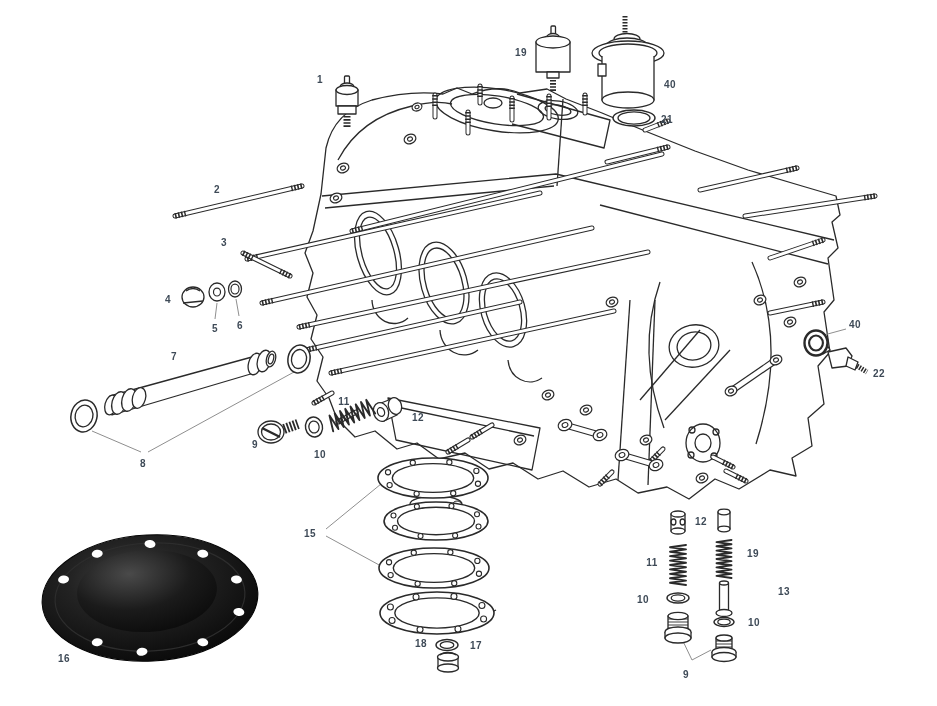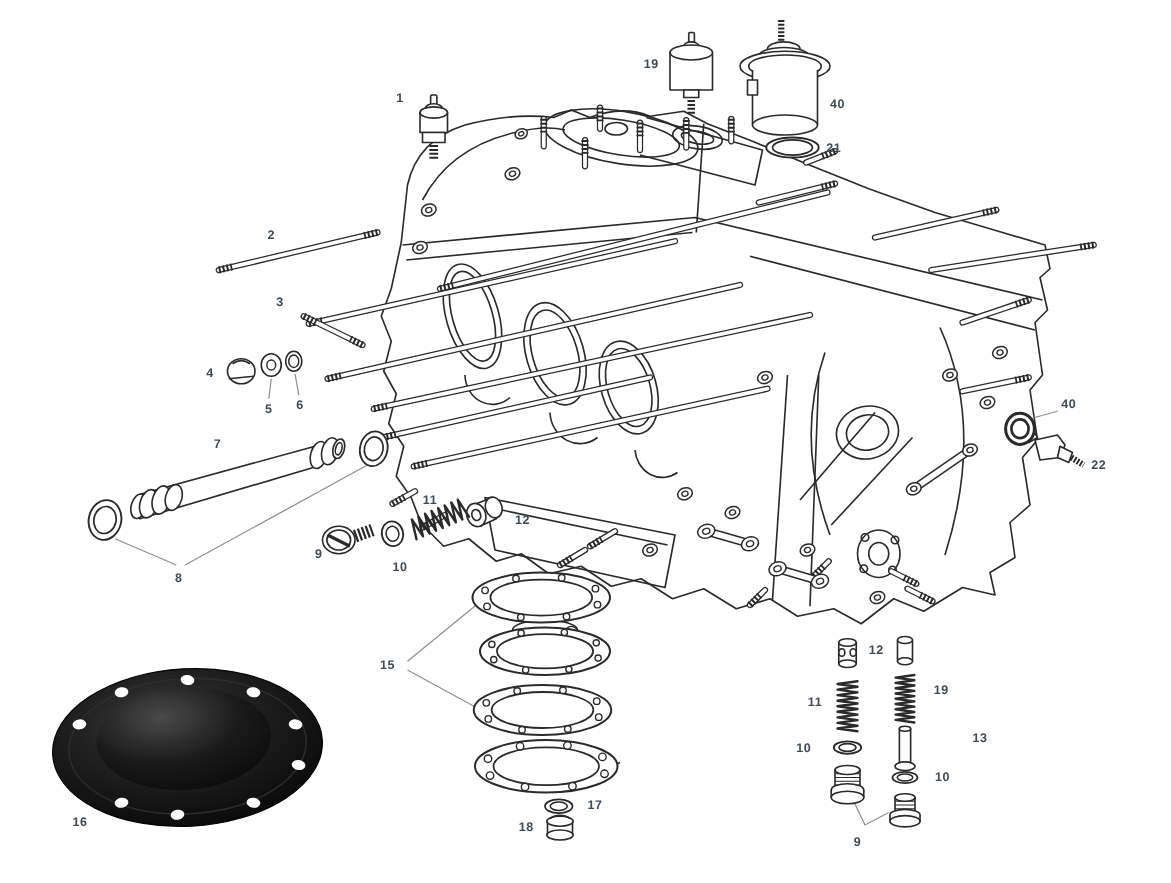--- a/index.html
+++ b/index.html
@@ -593,21 +593,21 @@
       <span class="callout" style="left: 240px; top: 325px;">6</span>
       <span class="callout" style="left: 174px; top: 356px;">7</span>
       <span class="callout" style="left: 143px; top: 463px;">8</span>
       <span class="callout" style="left: 255px; top: 444px;">9</span>
       <span class="callout" style="left: 320px; top: 454px;">10</span>
       <span class="callout" style="left: 344px; top: 401px;">11</span>
       <span class="callout" style="left: 418px; top: 417px;">12</span>
       <span class="callout" style="left: 310px; top: 533px;">15</span>
       <span class="callout" style="left: 64px; top: 658px;">16</span>
       <span class="callout" style="left: 476px; top: 645px;">17</span>
-      <span class="callout" style="left: 421px; top: 662px;">18</span>
+      <span class="callout" style="left: 421px; top: 643px;">18</span>
       <span class="callout" style="left: 521px; top: 52px;">19</span>
       <span class="callout" style="left: 670px; top: 84px;">40</span>
       <span class="callout" style="left: 667px; top: 119px;">21</span>
       <span class="callout" style="left: 879px; top: 373px;">22</span>
       <span class="callout" style="left: 855px; top: 324px;">40</span>
       <span class="callout" style="left: 701px; top: 521px;">12</span>
       <span class="callout" style="left: 652px; top: 562px;">11</span>
       <span class="callout" style="left: 753px; top: 553px;">19</span>
       <span class="callout" style="left: 784px; top: 591px;">13</span>
       <span class="callout" style="left: 643px; top: 599px;">10</span>

